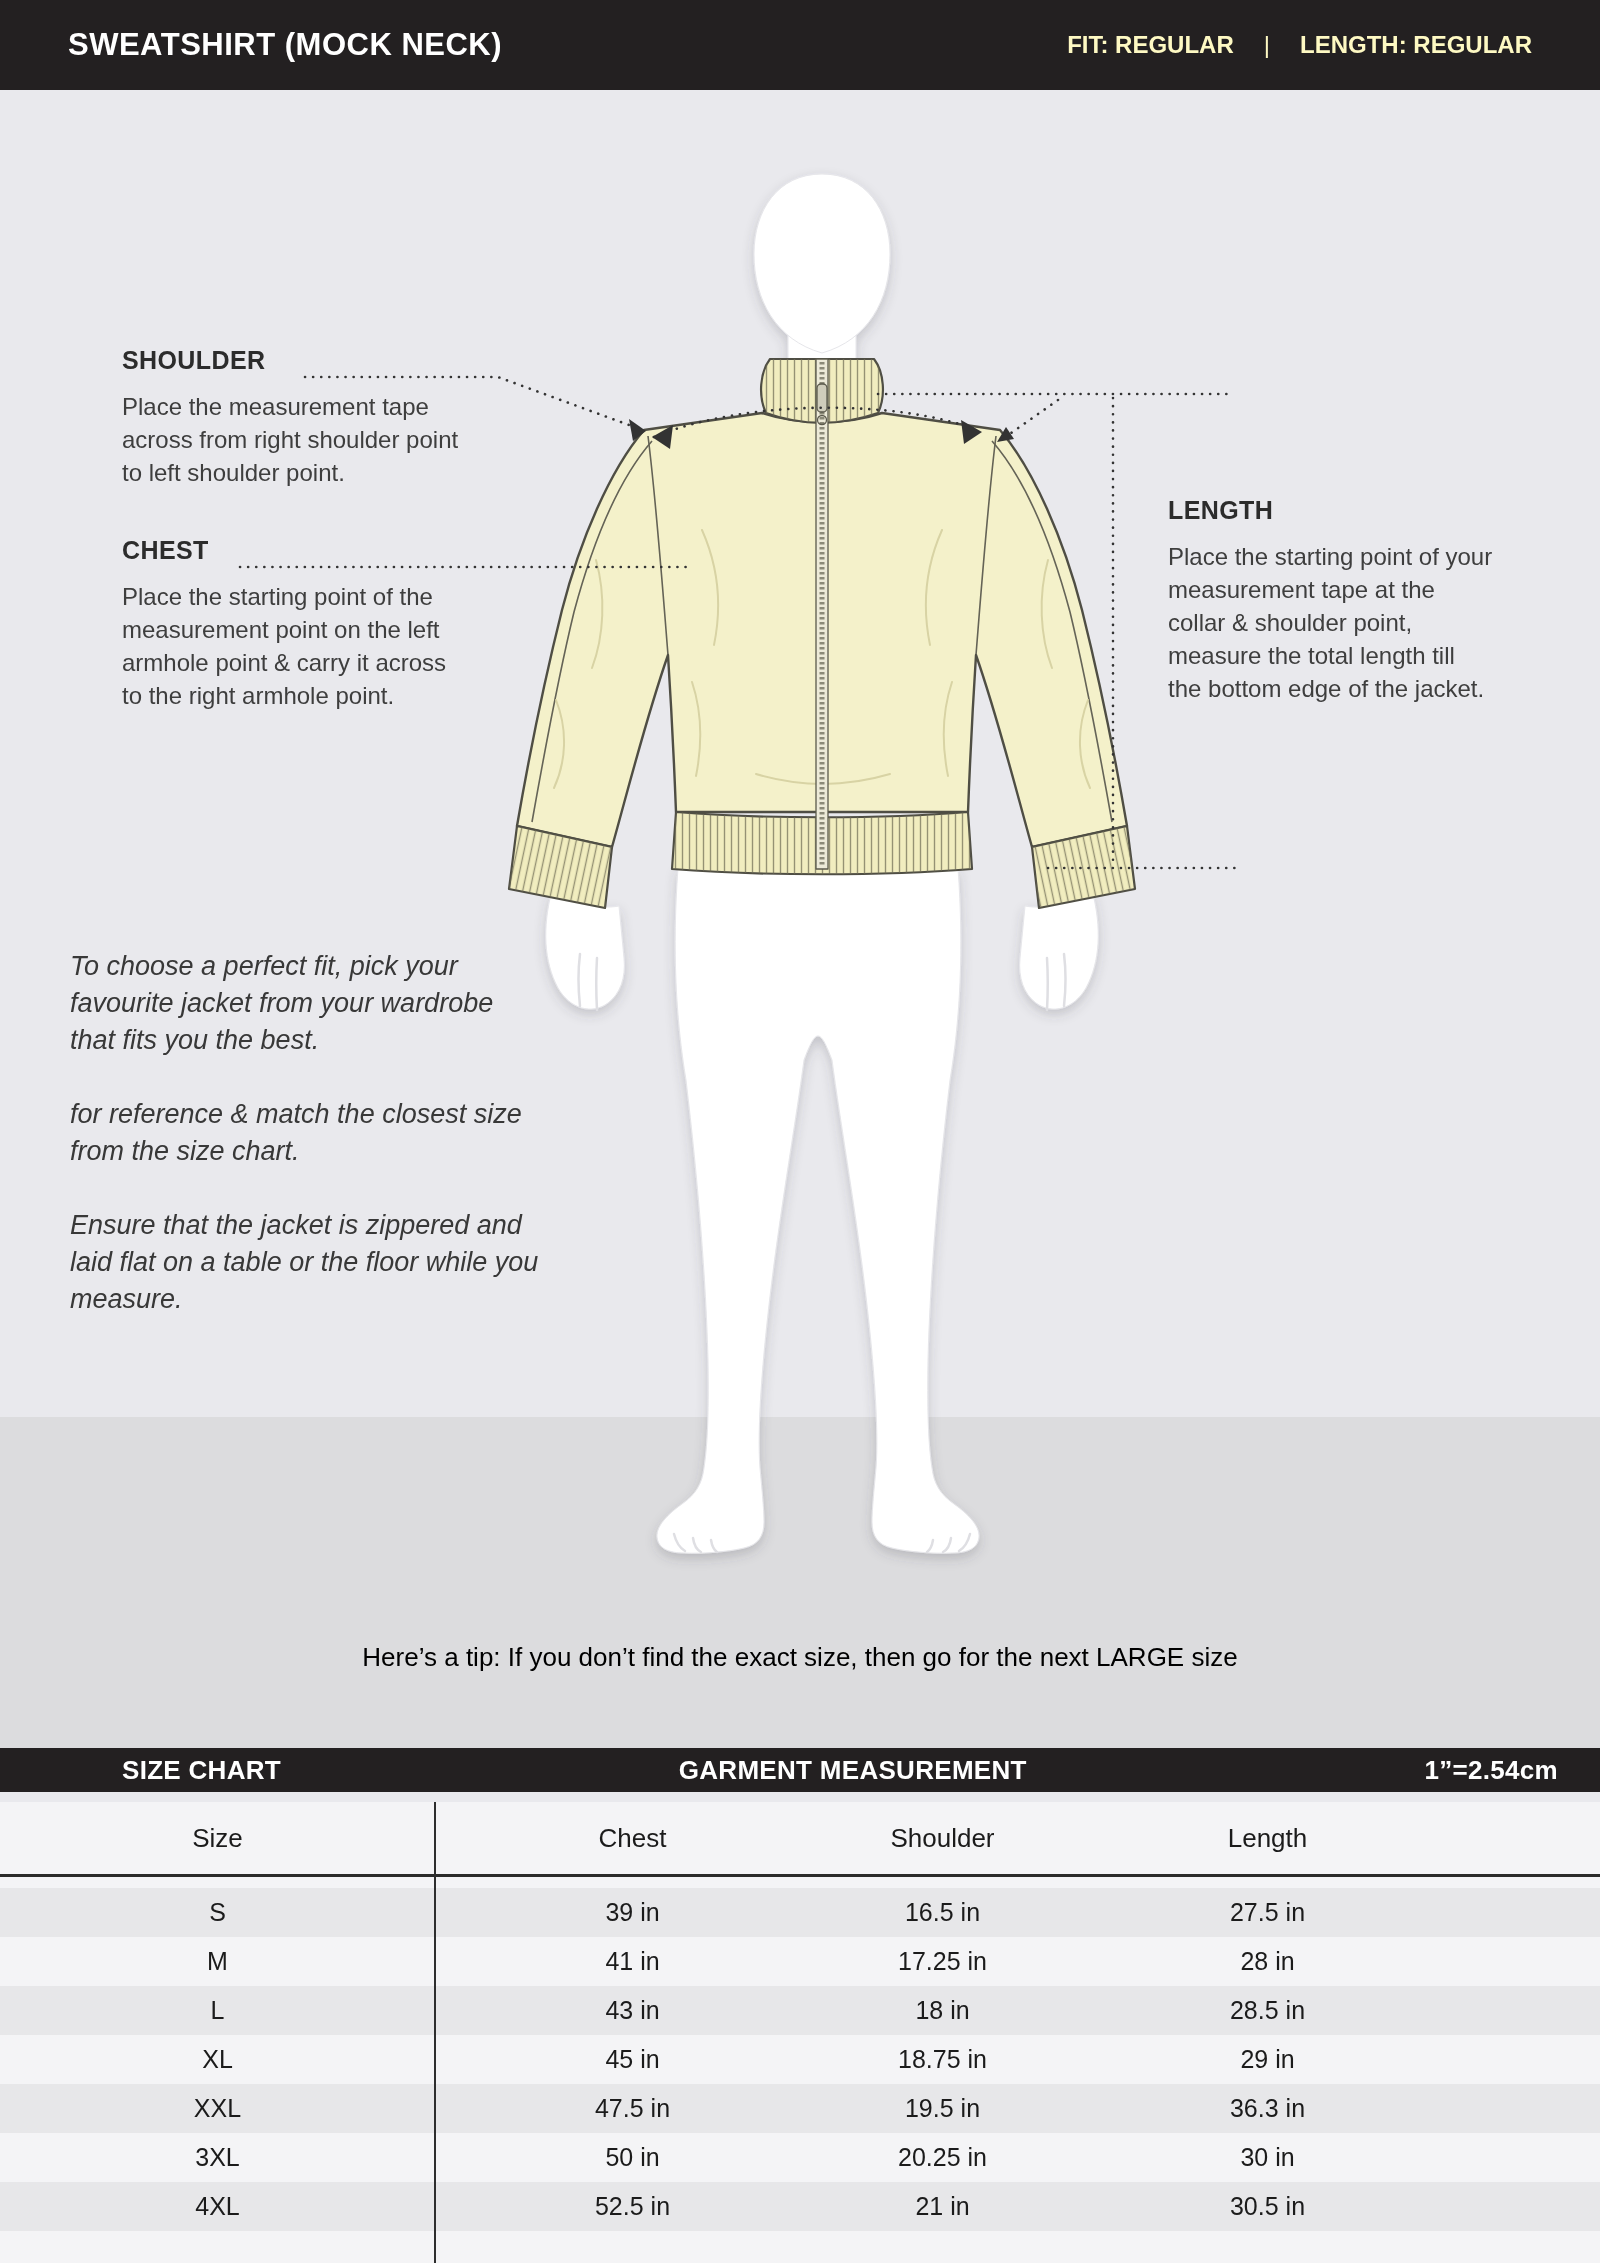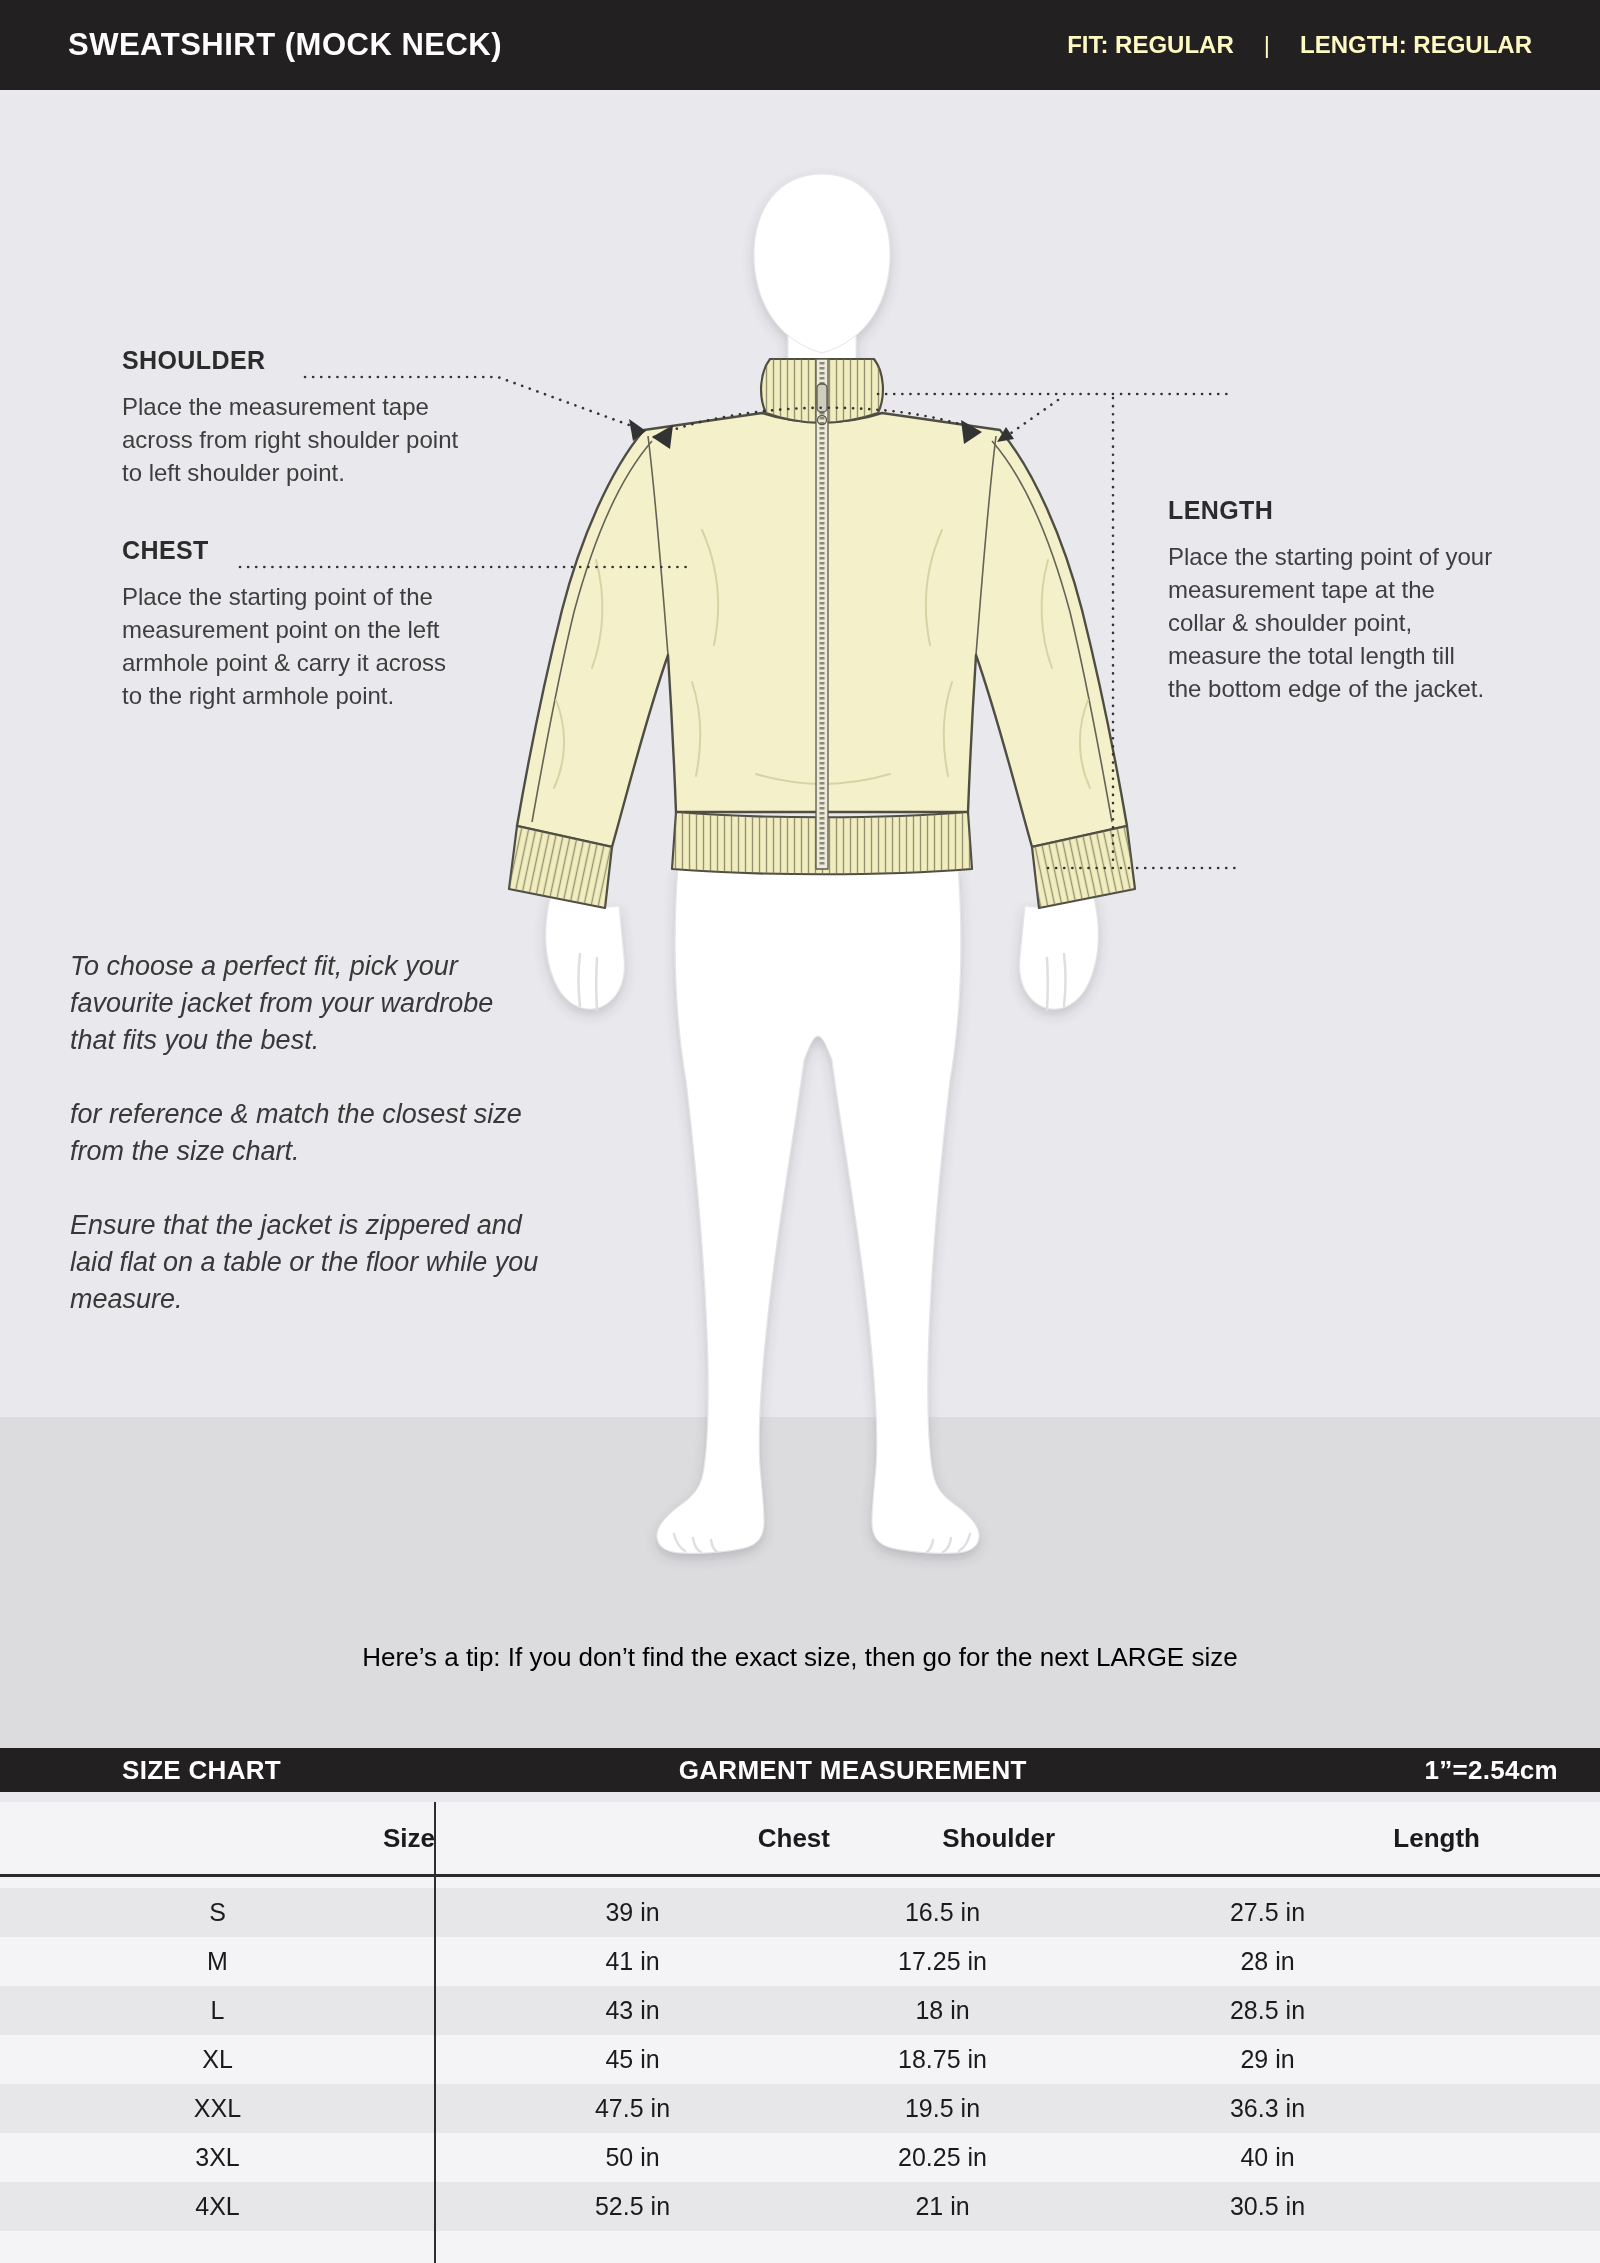--- a/index.html
+++ b/index.html
@@ -33,21 +33,21 @@
   
   .chart-bar{position:absolute;left:0;top:1748px;width:1600px;height:44px;background:#232021;
              display:flex;align-items:center;box-sizing:border-box;padding:0 42px;}
   .chart-bar span{color:#fff;font-size:26px;font-weight:700;letter-spacing:.3px;}
   .chart-bar .left{margin-left:80px;}
   .chart-bar .center{flex:1;text-align:center;}
   .chart-bar .right{}
   .size-table{position:absolute;left:0;top:1802px;width:1600px;height:461px;background:#f4f4f6;}
   .trow{display:grid;grid-template-columns:435px 395px 225px 425px 1fr;align-items:center;
         text-align:center;color:#1b1b1b;}
-  .thead{height:72px;font-size:26px;font-weight:700;text-align:right;}
+  .thead{height:72px;font-size:26px;font-weight:400;}
   .thead div{line-height:70px;}
   .rule{height:3px;background:#2b2b2b;}
   .gap{height:11px;}
   .drow{height:49px;font-size:25px;}
   .drow div{line-height:49px;}
   .drow.gray{background:#e7e7e9;}
   .drow.light{background:#f4f4f6;}
   .divider{position:absolute;left:434px;top:0;width:2px;height:461px;background:#2e2e2e;}
 </style>
 </head>
@@ -252,21 +252,21 @@
       <div>XXL</div>
       <div>47.5 in</div>
       <div>19.5 in</div>
       <div>36.3 in</div>
       <div></div>
     </div>
     <div class="trow drow light">
       <div>3XL</div>
       <div>50 in</div>
       <div>20.25 in</div>
-      <div>40 in</div>
+      <div>30 in</div>
       <div></div>
     </div>
     <div class="trow drow gray">
       <div>4XL</div>
       <div>52.5 in</div>
       <div>21 in</div>
       <div>30.5 in</div>
       <div></div>
     </div>
 

